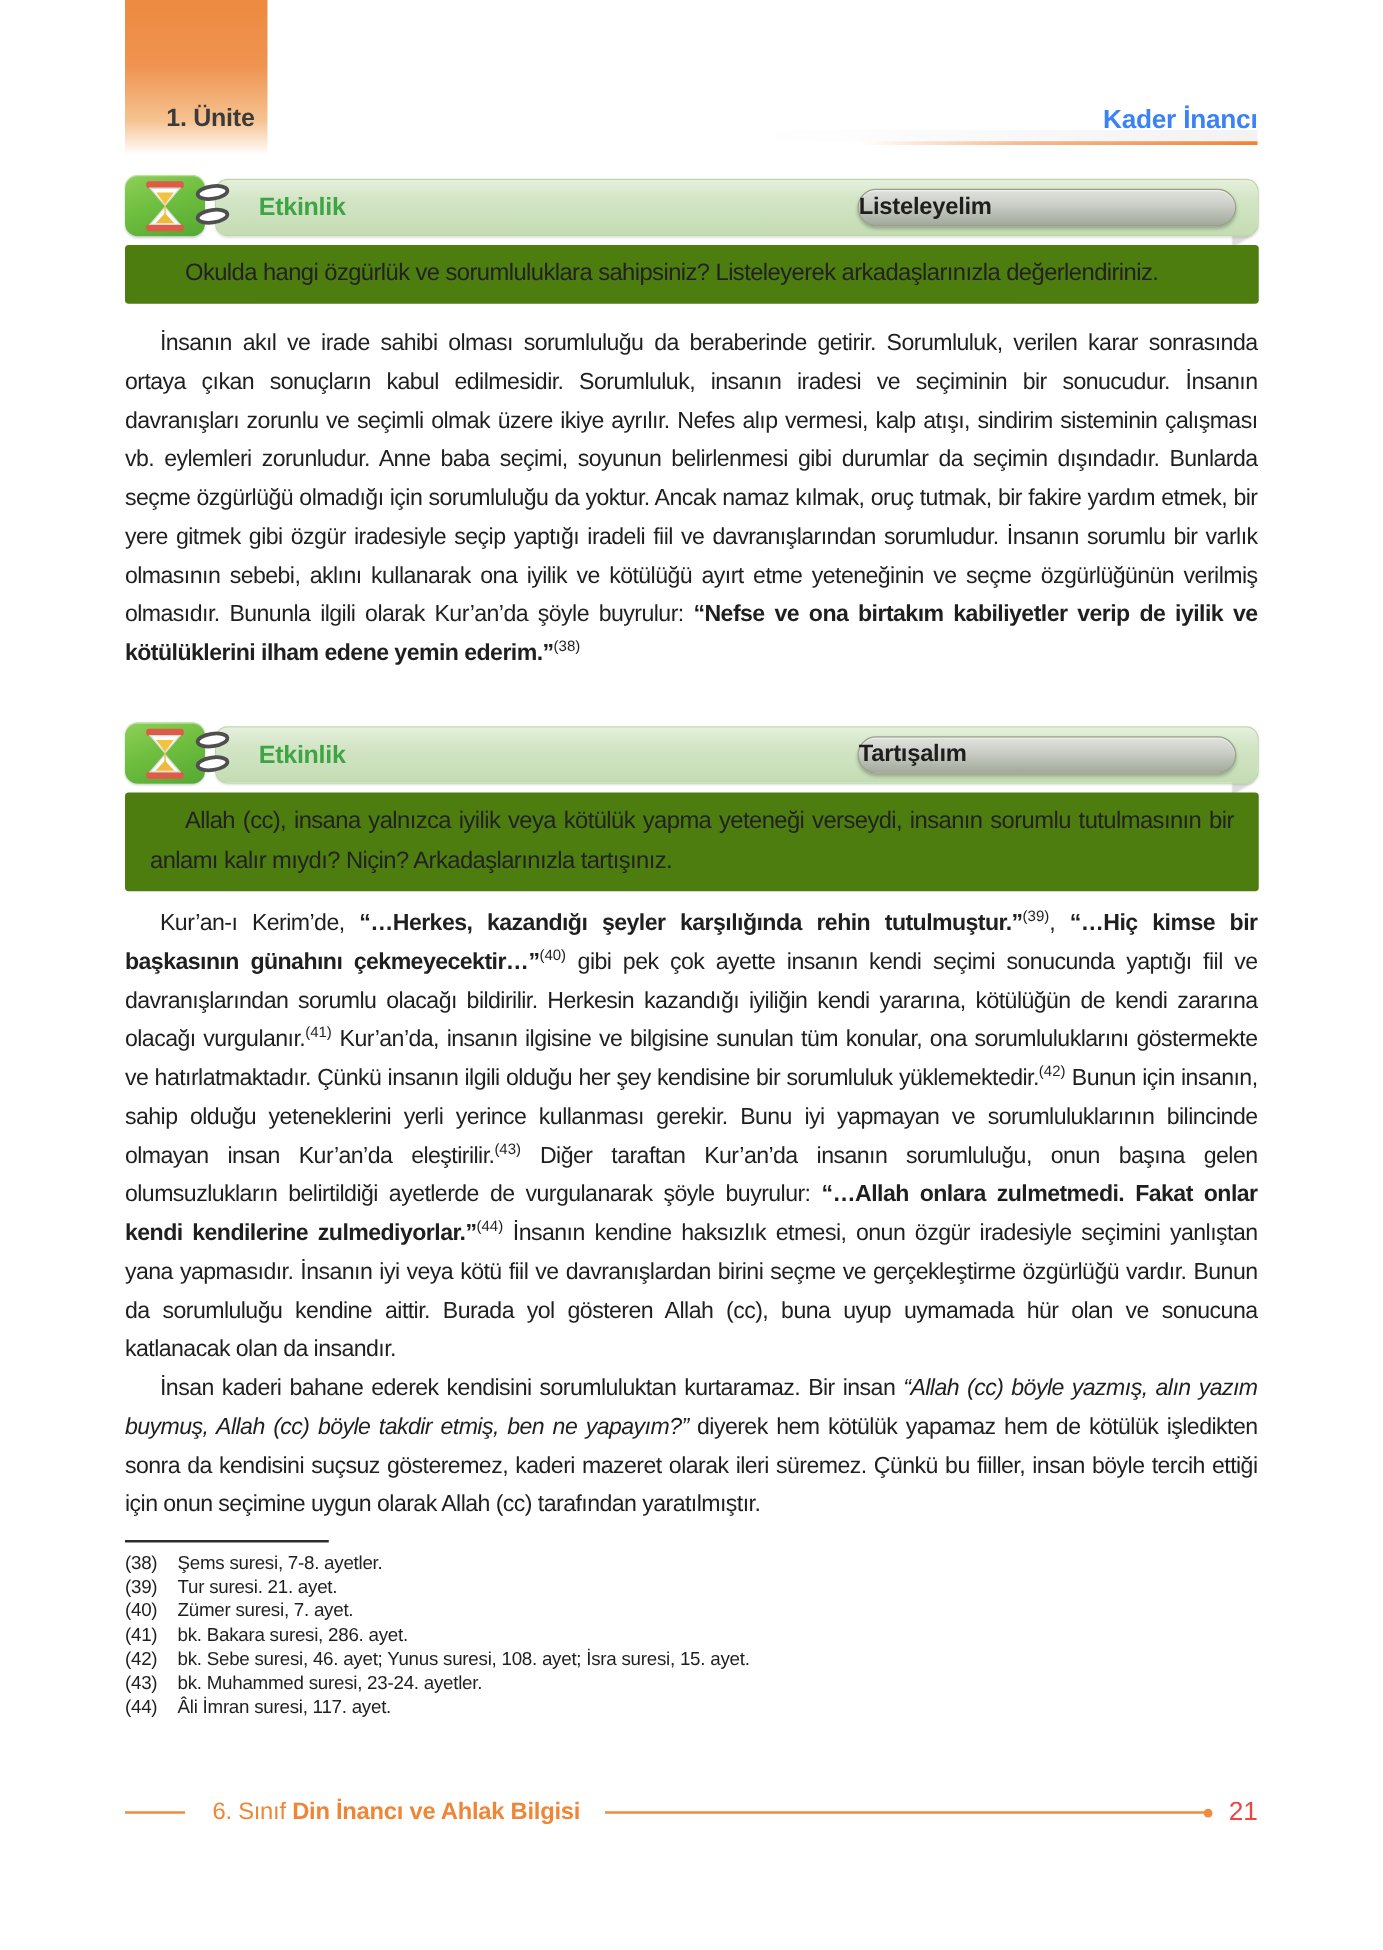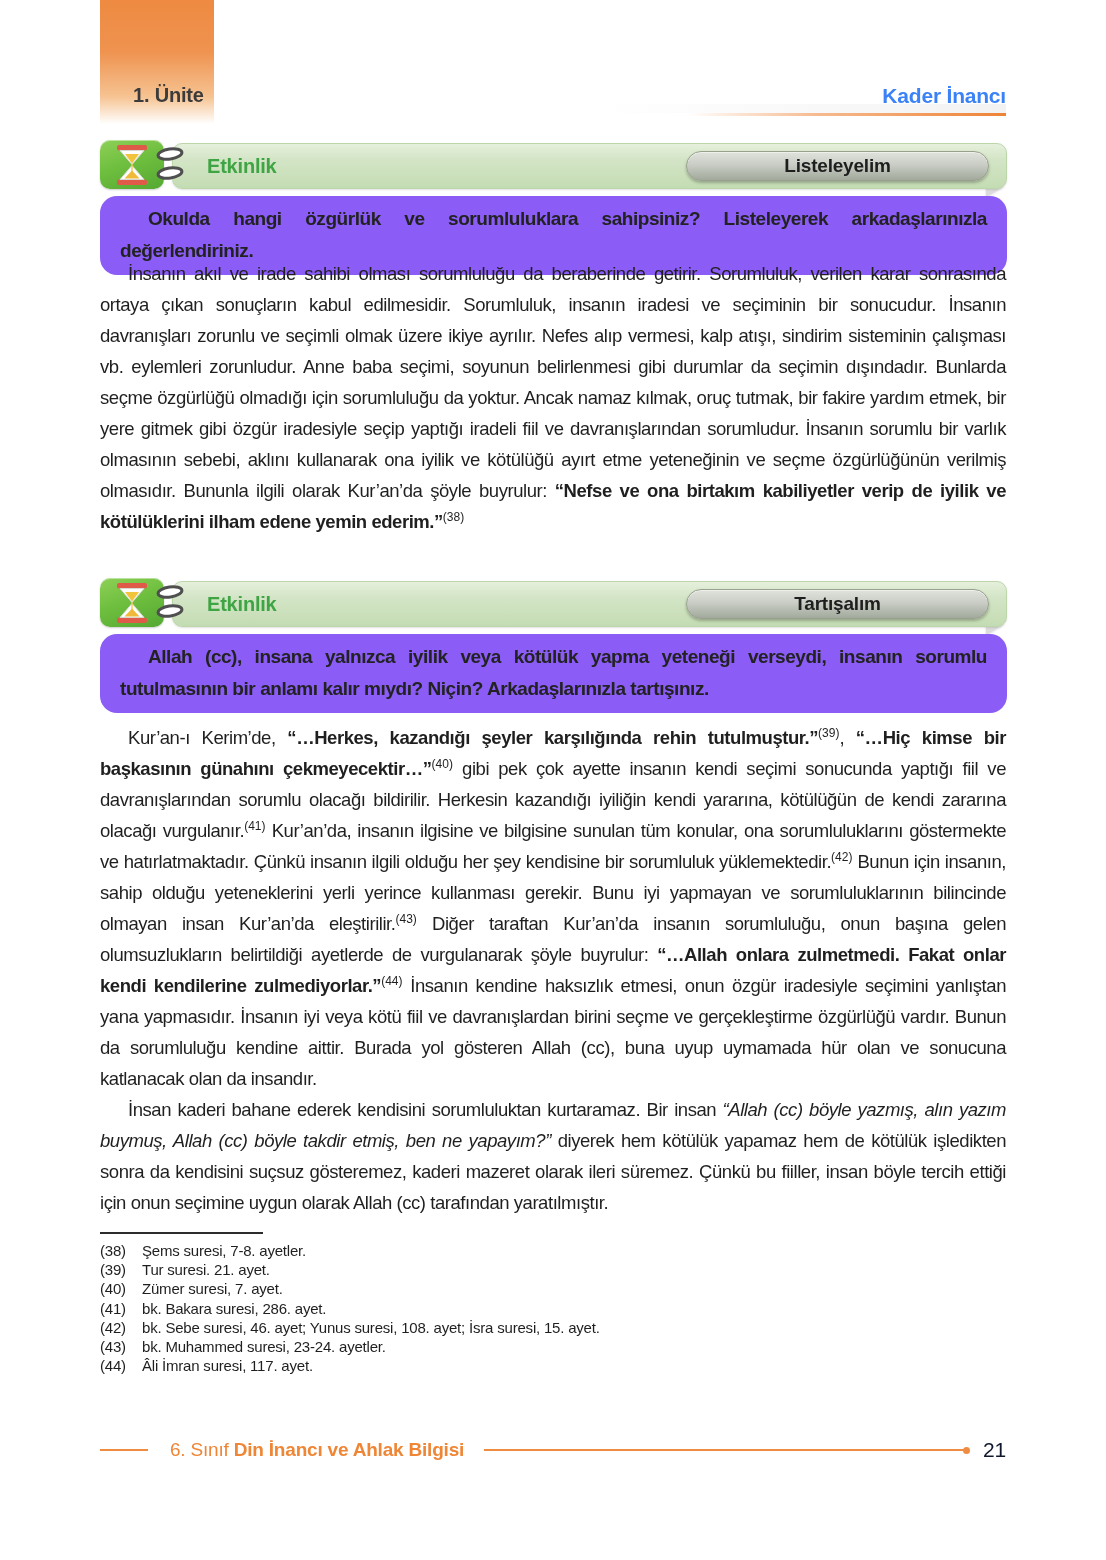--- a/index.html
+++ b/index.html
@@ -44,44 +44,44 @@
   .act-title{
     position:absolute;left:34px;top:0;height:28px;line-height:44px;
     font-size:20px;font-weight:bold;color:#3fa544;letter-spacing:-0.2px;
   }
   .act-btn{
     position:absolute;right:17px;top:7px;width:303px;height:30px;
     border-radius:15px;border:1px solid #99a08e;
     background:linear-gradient(180deg,#e0e3dc 0%,#c9cdc5 45%,#a2a99c 100%);
     box-shadow:0 2px 3px rgba(0,0,0,0.25), inset 0 1px 0 #eef0ec;
     font-family:"Liberation Sans", sans-serif;
-    font-size:19px;font-weight:bold;color:#1e1e1e;text-align:center;line-height:28px;
+    font-size:19px;font-weight:bold;color:#1e1e1e;text-align:left;line-height:28px;
     padding:0;letter-spacing:-0.2px;
   }
   .act-fold{
     position:absolute;right:3px;top:46px;width:0;height:0;
     border-top:11px solid #dcdcdc;border-right:18px solid transparent;
     filter:drop-shadow(0 1px 1px rgba(0,0,0,0.15));
     z-index:0;
   }
   .act-icon{
     position:absolute;left:0;top:0;width:64px;height:49px;
     background:linear-gradient(160deg,#8ed058 0%,#6fbf3f 45%,#54a832 100%);
     border-radius:10px;box-shadow:inset 0 1px 0 rgba(255,255,255,0.45), 0 1px 2px rgba(0,0,0,0.2);
     display:flex;align-items:center;justify-content:center;
     z-index:3;
   }
   .act-rings{position:absolute;left:54px;top:5px;z-index:4;}
   
   .prompt{
     position:absolute;left:100px;width:867px;
-    background:#8b5cf6;border-radius:17px;
+    background:#4d7c0f;border-radius:3px;
     padding:7px 20px 8px 20px;
     font-size:19px;line-height:32px;letter-spacing:-0.45px;
-    text-align:justify;text-indent:28px;color:#222;font-weight:bold;
+    text-align:justify;text-indent:28px;color:#222;
   }
   
   .body-par{
     margin:0;
     font-size:18.5px;line-height:31px;letter-spacing:-0.45px;
     text-align:justify;text-indent:28px;color:#1f1f1f;
   }
   .body-par b{letter-spacing:-0.45px;}
   .body-par sup{font-size:12px;letter-spacing:0;line-height:0;vertical-align:super;}
   #par-1{position:absolute;left:100px;top:258px;width:906px;}
@@ -96,21 +96,21 @@
   
   .footer{
     position:absolute;left:100px;right:100px;top:1438px;height:24px;
     display:flex;align-items:center;
   }
   .f-dash{width:48px;height:2px;background:#f08c42;margin-right:22px;}
   .f-text{font-size:19px;color:#ef8636;white-space:nowrap;letter-spacing:-0.2px;}
   .f-text b{font-weight:bold;}
   .f-line{flex:1;height:2px;background:#f08c42;margin:0 14px 0 20px;position:relative;}
   .f-dot{position:absolute;right:-1px;top:-2.5px;width:7px;height:7px;border-radius:50%;background:#f08c42;}
-  .f-num{font-size:21px;color:#0f172a;letter-spacing:-0.2px;}
+  .f-num{font-size:21px;color:#ef4444;letter-spacing:-0.2px;}
 </style>
 </head>
 <body>
 
 <div class="page">
 
   <div class="unit-tab">
     <span class="unit-label">1. Ünite</span>
   </div>
   <span class="chapter-title">Kader İnancı</span>

